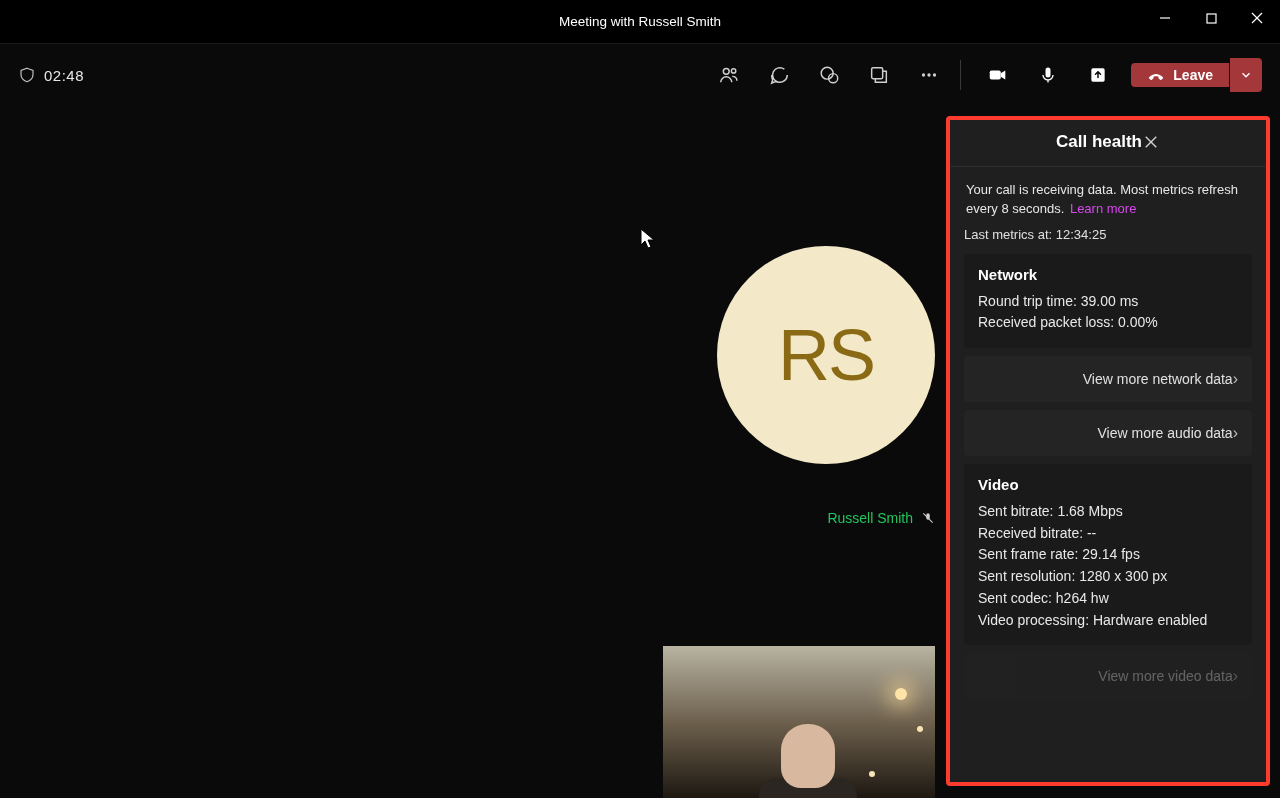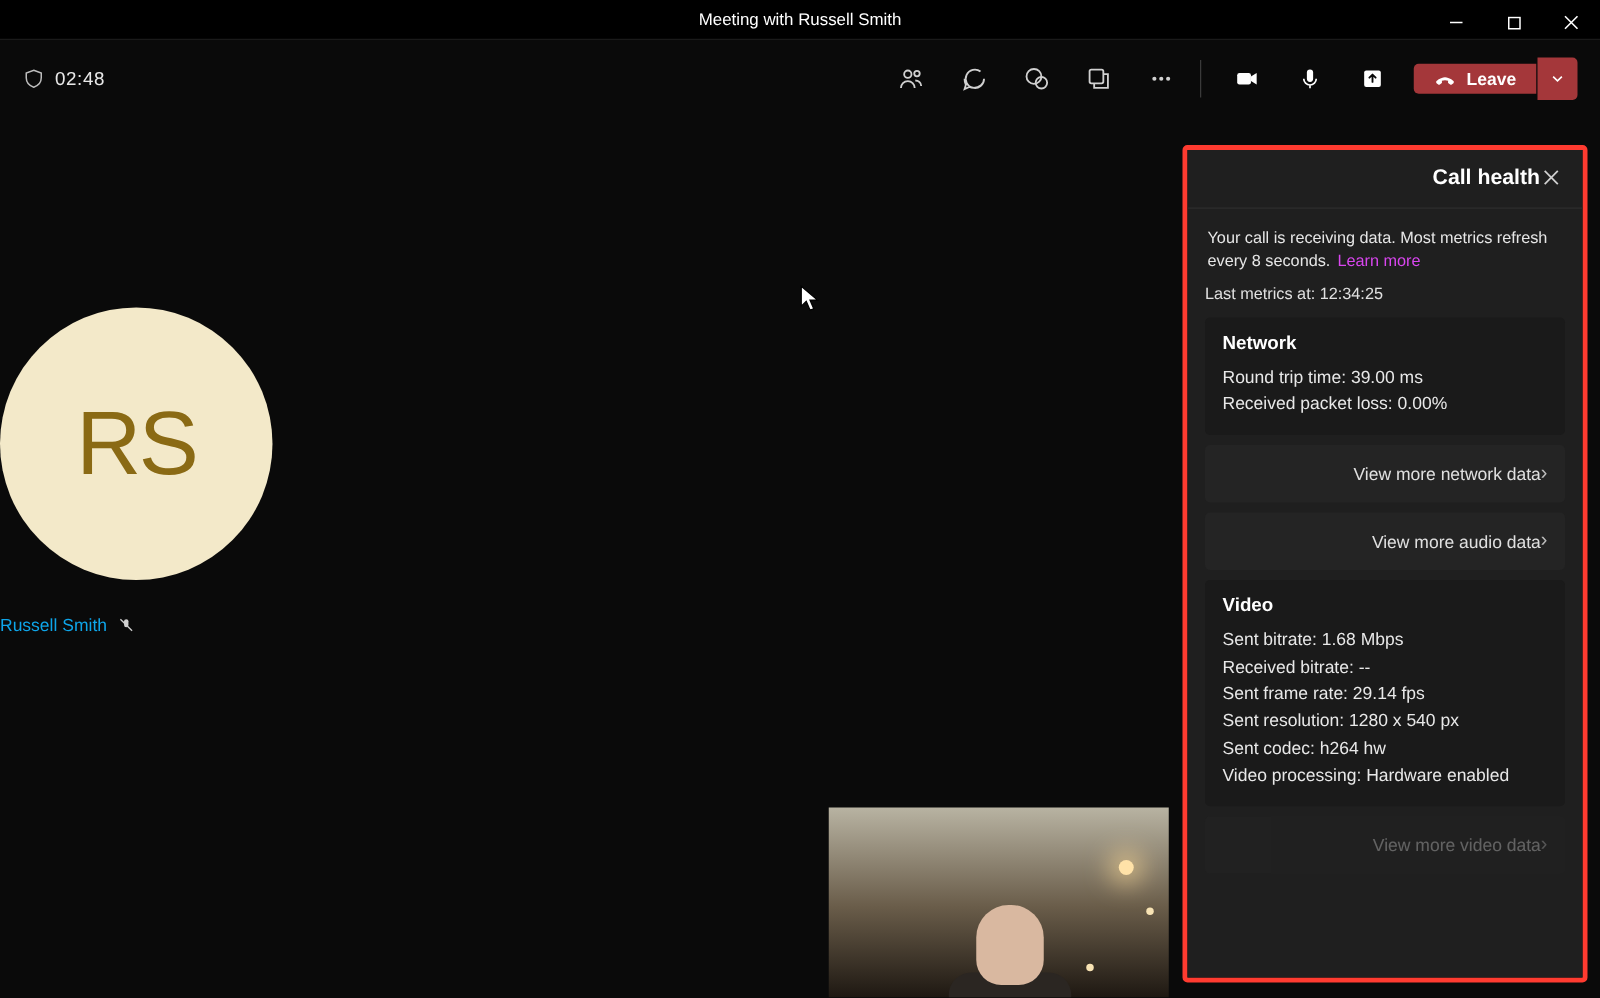--- a/index.html
+++ b/index.html
@@ -6,21 +6,21 @@
     body {
       width: 1280px; height: 798px;
       background: #0a0a0a;
       font-family: "Segoe UI", -apple-system, sans-serif;
       color: #fff;
       overflow: hidden;
       position: relative;
     }
     
     .titlebar {
-      height: 32px;
+      height: 44px;
       background: #000;
       display: flex;
       align-items: center;
       justify-content: center;
       position: relative;
       border-bottom: 1px solid #1a1a1a;
     }
     .titlebar-title {
       color: #fff; font-size: 13.5px; font-weight: 400;
     }
@@ -68,34 +68,35 @@
     }
     
     .stage {
       position: absolute; left: 0; right: 0; top: 98px; bottom: 0;
       background: #0a0a0a;
     }
     .participant {
       position: absolute;
       left: 0; top: 0;
       width: 935px;
-      display:flex; flex-direction:column; align-items:flex-start;
+      display:flex; flex-direction:column; align-items:flex-end;
       padding-top: 148px;
+      gap: 18px;
     }
     .avatar-circle {
       width: 218px; height: 218px; border-radius: 50%;
       background: #f3e9c9;
       display:flex; align-items:center; justify-content:center;
     }
     .avatar-initials {
       font-size: 72px; font-weight: 500; color: #8a6a14;
       letter-spacing: -2px;
     }
     .pname-row { display:flex; align-items:center; gap: 8px; margin-top: 28px; }
-    .pname { font-size: 14px; color: #0ea5e9; }
+    .pname { font-size: 14px; color: #22c55e; }
     .muted-ic { width:14px; height:14px; color:#d0d0d0; }
     
     .self-thumb {
       position: absolute; left: 663px; top: 548px;
       width: 272px; height: 152px;
       background: linear-gradient(180deg,#b8b3a2 0%,#6a5d4a 52%, #1e1812 100%);
       overflow:hidden;
     }
     .self-thumb .head {
       position:absolute; left:118px; top:78px; width:54px; height:64px;
@@ -117,21 +118,21 @@
     }
     .panel {
       position: absolute;
       inset: 0;
       background: #1f1f1f;
       color: #fff;
       overflow: hidden;
       display:flex; flex-direction:column;
     }
     .panel-head {
-      display:flex; align-items:center; justify-content:flex-end;
+      display:flex; align-items:center; justify-content:center;
       padding: 12px 16px 14px 16px;
       border-bottom: 1px solid #2e2e2e;
     }
     .panel-title { font-size: 17px; font-weight:700; }
     .panel-close { width:18px;height:18px;color:#d0d0d0;display:flex;align-items:center;justify-content:center;font-size:18px;}
     .panel-body { padding: 0 14px; overflow:hidden; }
     .intro { padding: 14px 2px 8px 2px; font-size:13px; line-height:1.45; color:#e6e6e6;}
     .intro .lm { color:#d946ef; margin-left:2px; }
     .updated { font-size:13px; color:#e0e0e0; padding-bottom:12px;}
     .card {
@@ -334,21 +335,21 @@
           <div class="metric">
             <span>Sent bitrate:</span> <span>1.68 Mbps</span>
           </div>
           <div class="metric">
             <span>Received bitrate:</span> <span>--</span>
           </div>
           <div class="metric">
             <span>Sent frame rate:</span> <span>29.14 fps</span>
           </div>
           <div class="metric">
-            <span>Sent resolution:</span> <span>1280 x 540 px</span>
+            <span>Sent resolution:</span> <span>1280 x 300 px</span>
           </div>
           <div class="metric">
             <span>Sent codec:</span> <span>h264 hw</span>
           </div>
           <div class="metric">
             <span>Video processing:</span> <span>Hardware enabled</span>
           </div>
         </div>
         <div class="viewmore" style="opacity:.35">
           <span>View more video data</span>

